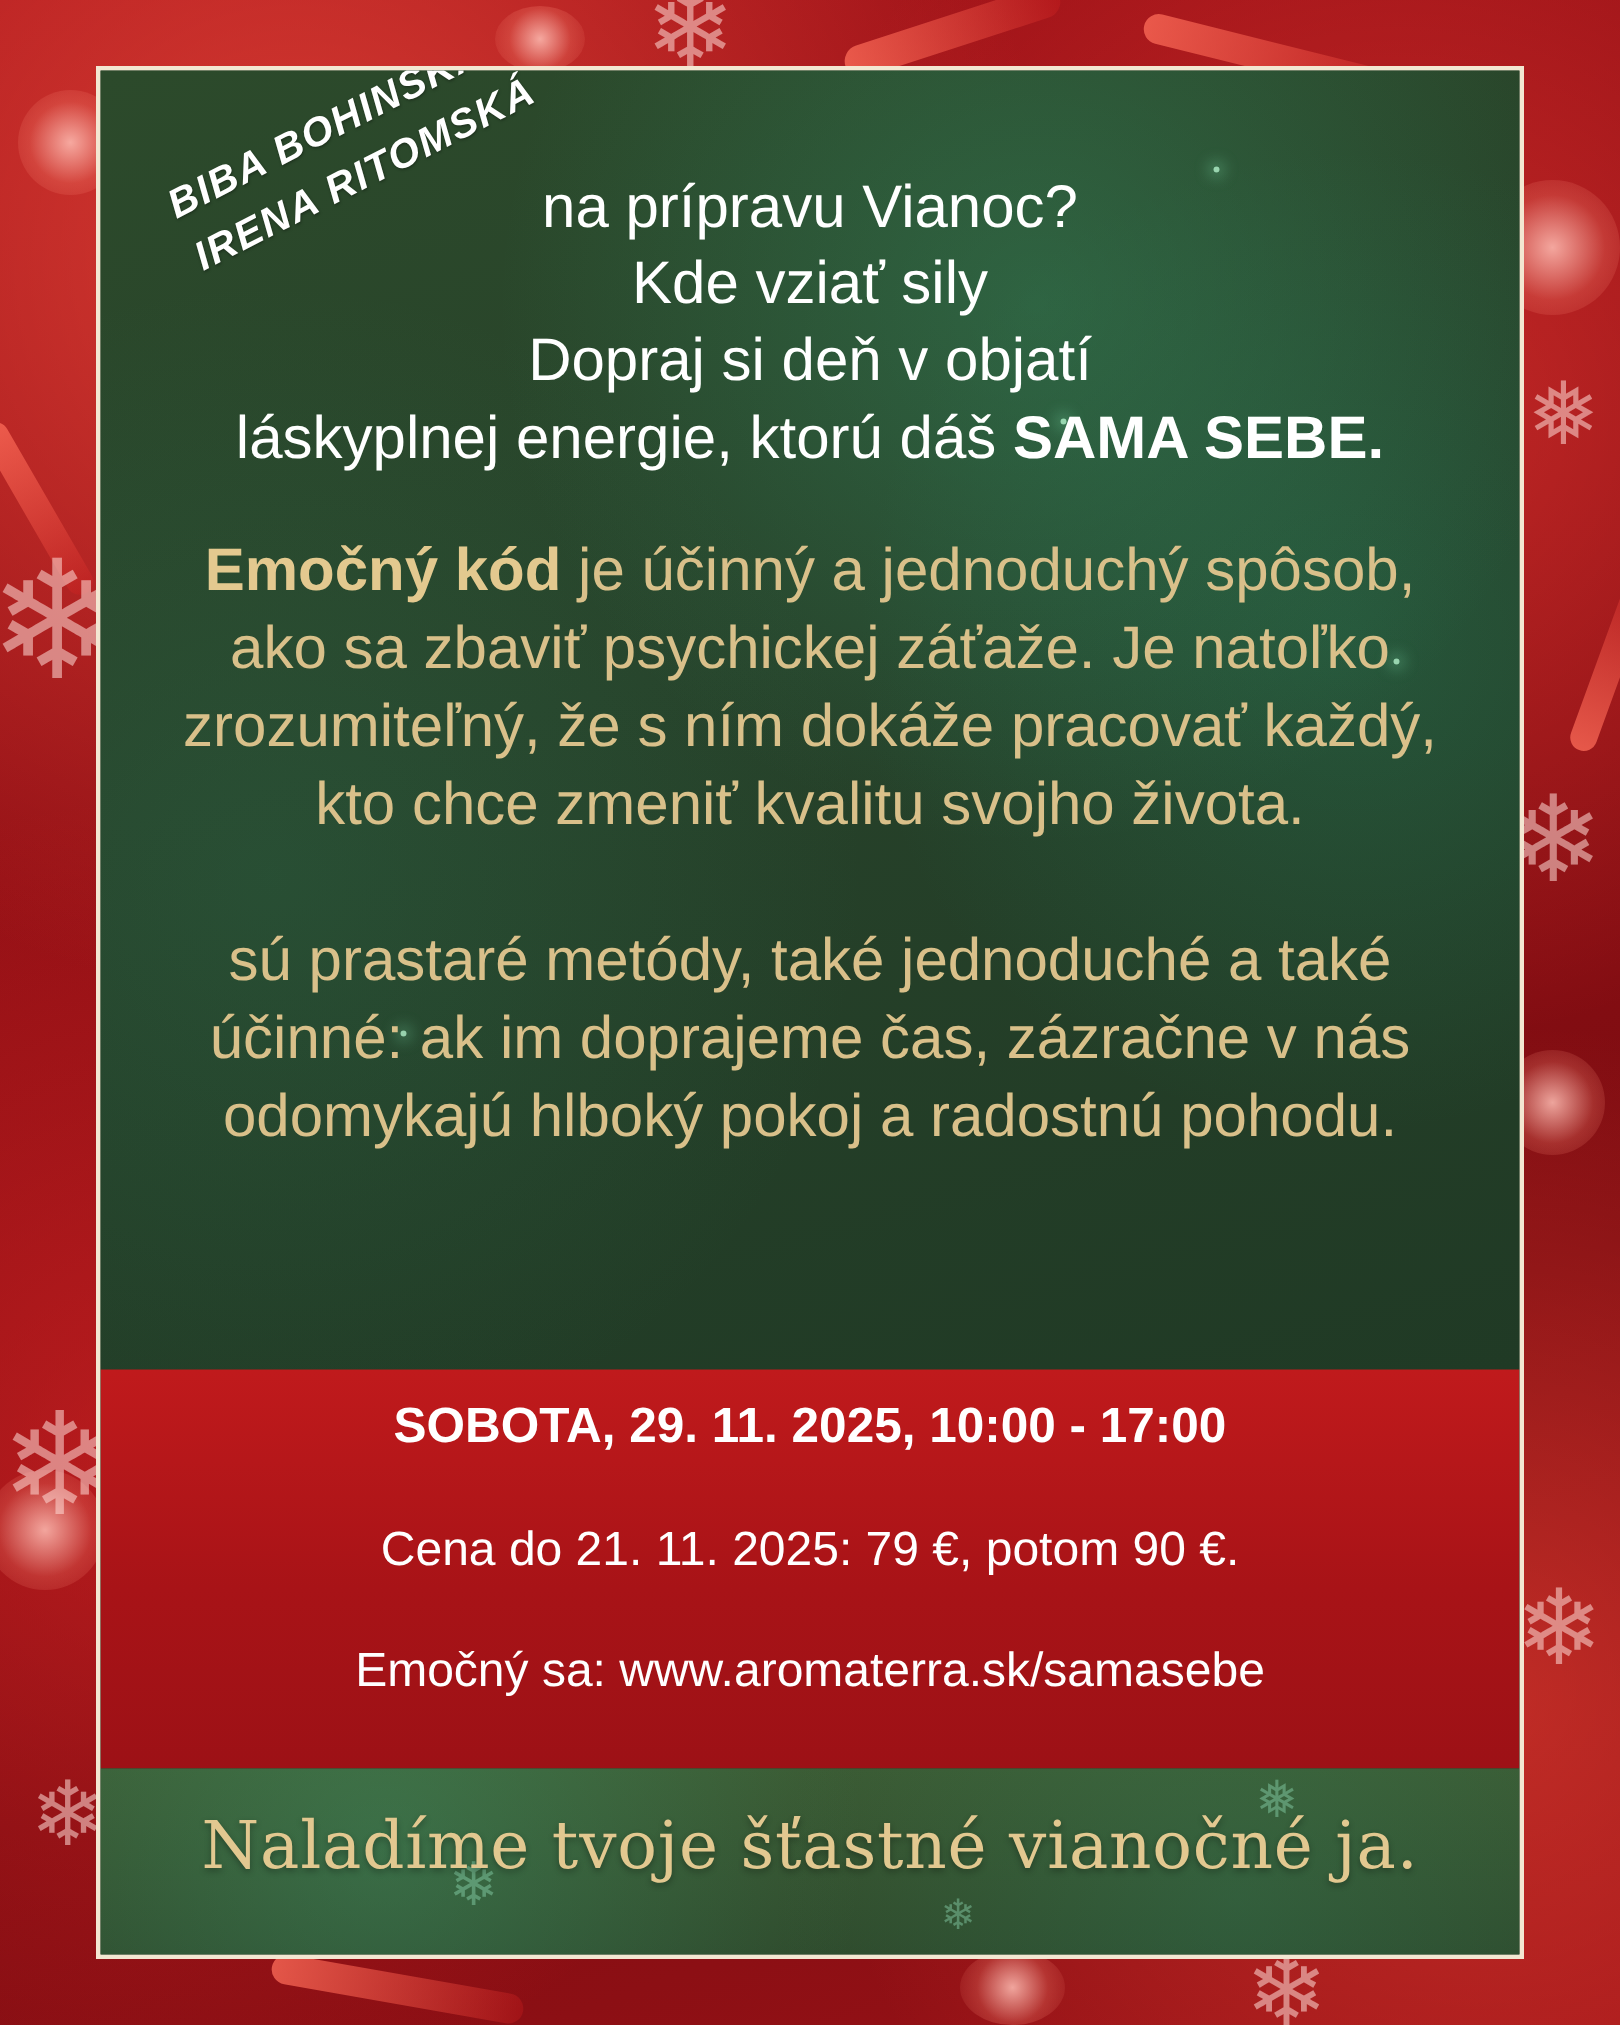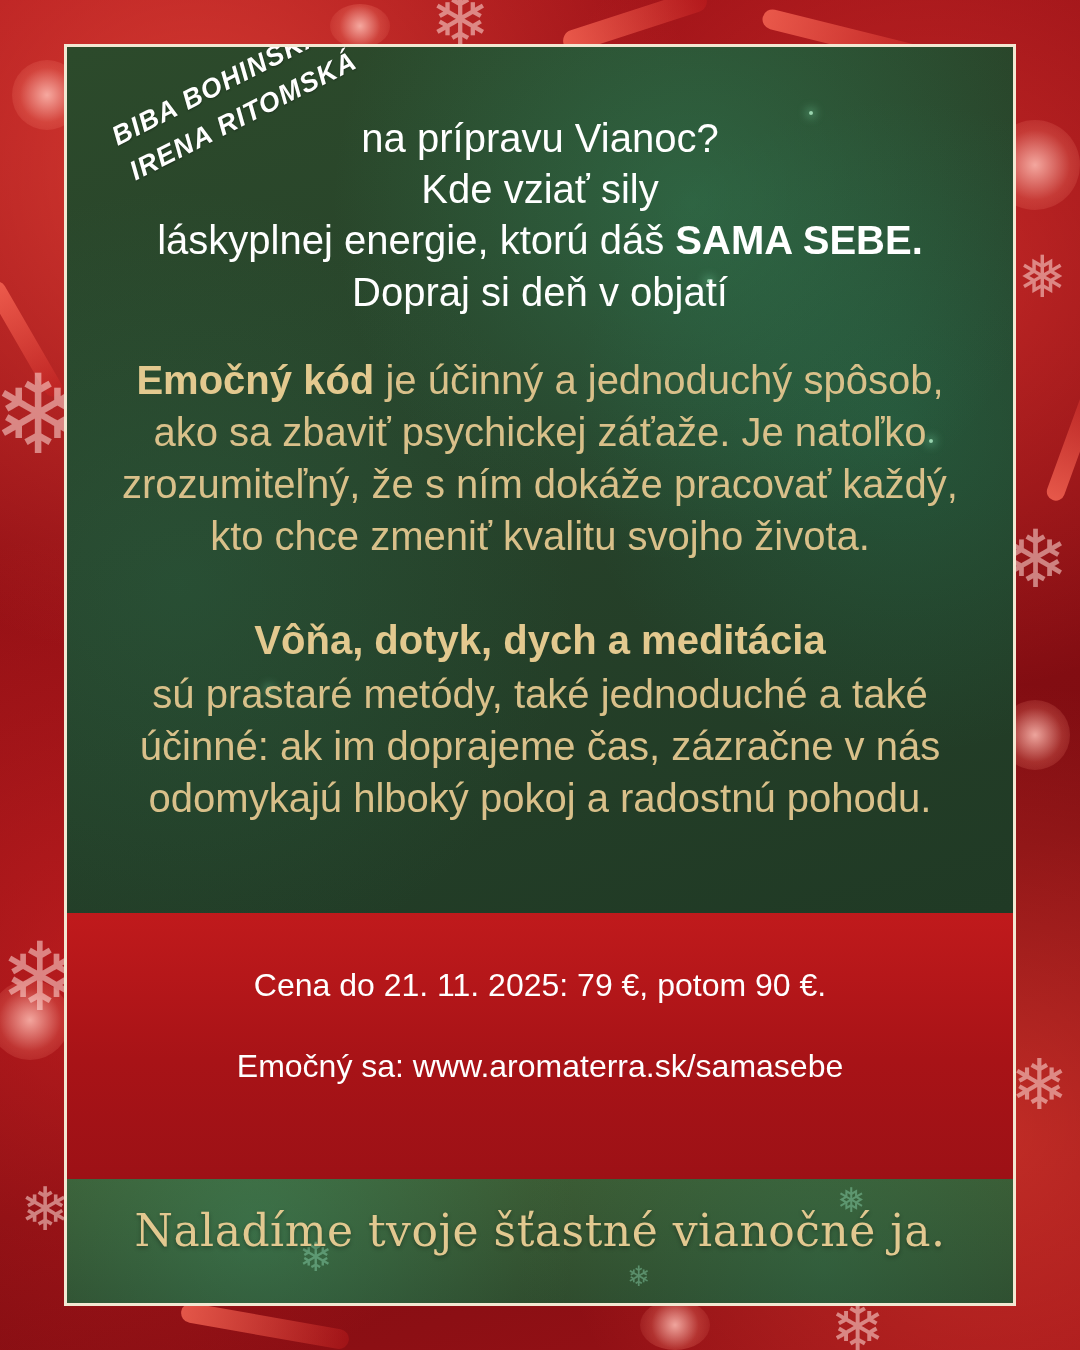--- a/index.html
+++ b/index.html
@@ -240,36 +240,37 @@
     <div class="authors">
       <div>BIBA BOHINSKÁ</div>
       <div>IRENA RITOMSKÁ</div>
     </div>
 
     <div class="content">
 
       <div class="block-intro">
         <div>na prípravu Vianoc?</div>
         <div>Kde vziať sily</div>
+        <div>Dopraj si deň v objatí</div>
         <div>
           <span>láskyplnej energie, ktorú dáš </span><b>SAMA SEBE.</b>
         </div>
-        <div>Dopraj si deň v objatí</div>
       </div>
 
       <div class="block-gold first">
         <span class="lead">Emočný kód</span><span> je účinný a jednoduchý spôsob, ako sa zbaviť psychickej záťaže. Je natoľko zrozumiteľný, že s ním dokáže pracovať každý, kto chce zmeniť kvalitu svojho života.</span>
       </div>
 
       <div class="block-gold second">
-        <span class="heading">Vôňa, dotyk, dych a meditácia</span><span>sú prastaré metódy, také jednoduché a také účinné: ak im doprajeme čas, zázračne v nás odomykajú hlboký pokoj a radostnú pohodu.</span>
+        <span>sú prastaré metódy, také jednoduché a také účinné: ak im doprajeme čas, zázračne v nás odomykajú hlboký pokoj a radostnú pohodu.</span>
       </div>
 
     </div>
 
     <div class="block-red">
+      <div class="strong">SOBOTA, 29. 11. 2025, 10:00 - 17:00</div>
       <div class="normal">Cena do 21. 11. 2025: 79 €, potom 90 €.</div>
       <div class="normal">Emočný sa: www.aromaterra.sk/samasebe</div>
     </div>
 
     <div class="tagline">Naladíme tvoje šťastné vianočné ja.</div>
   </div>
 </div>
 
 </body></html>

